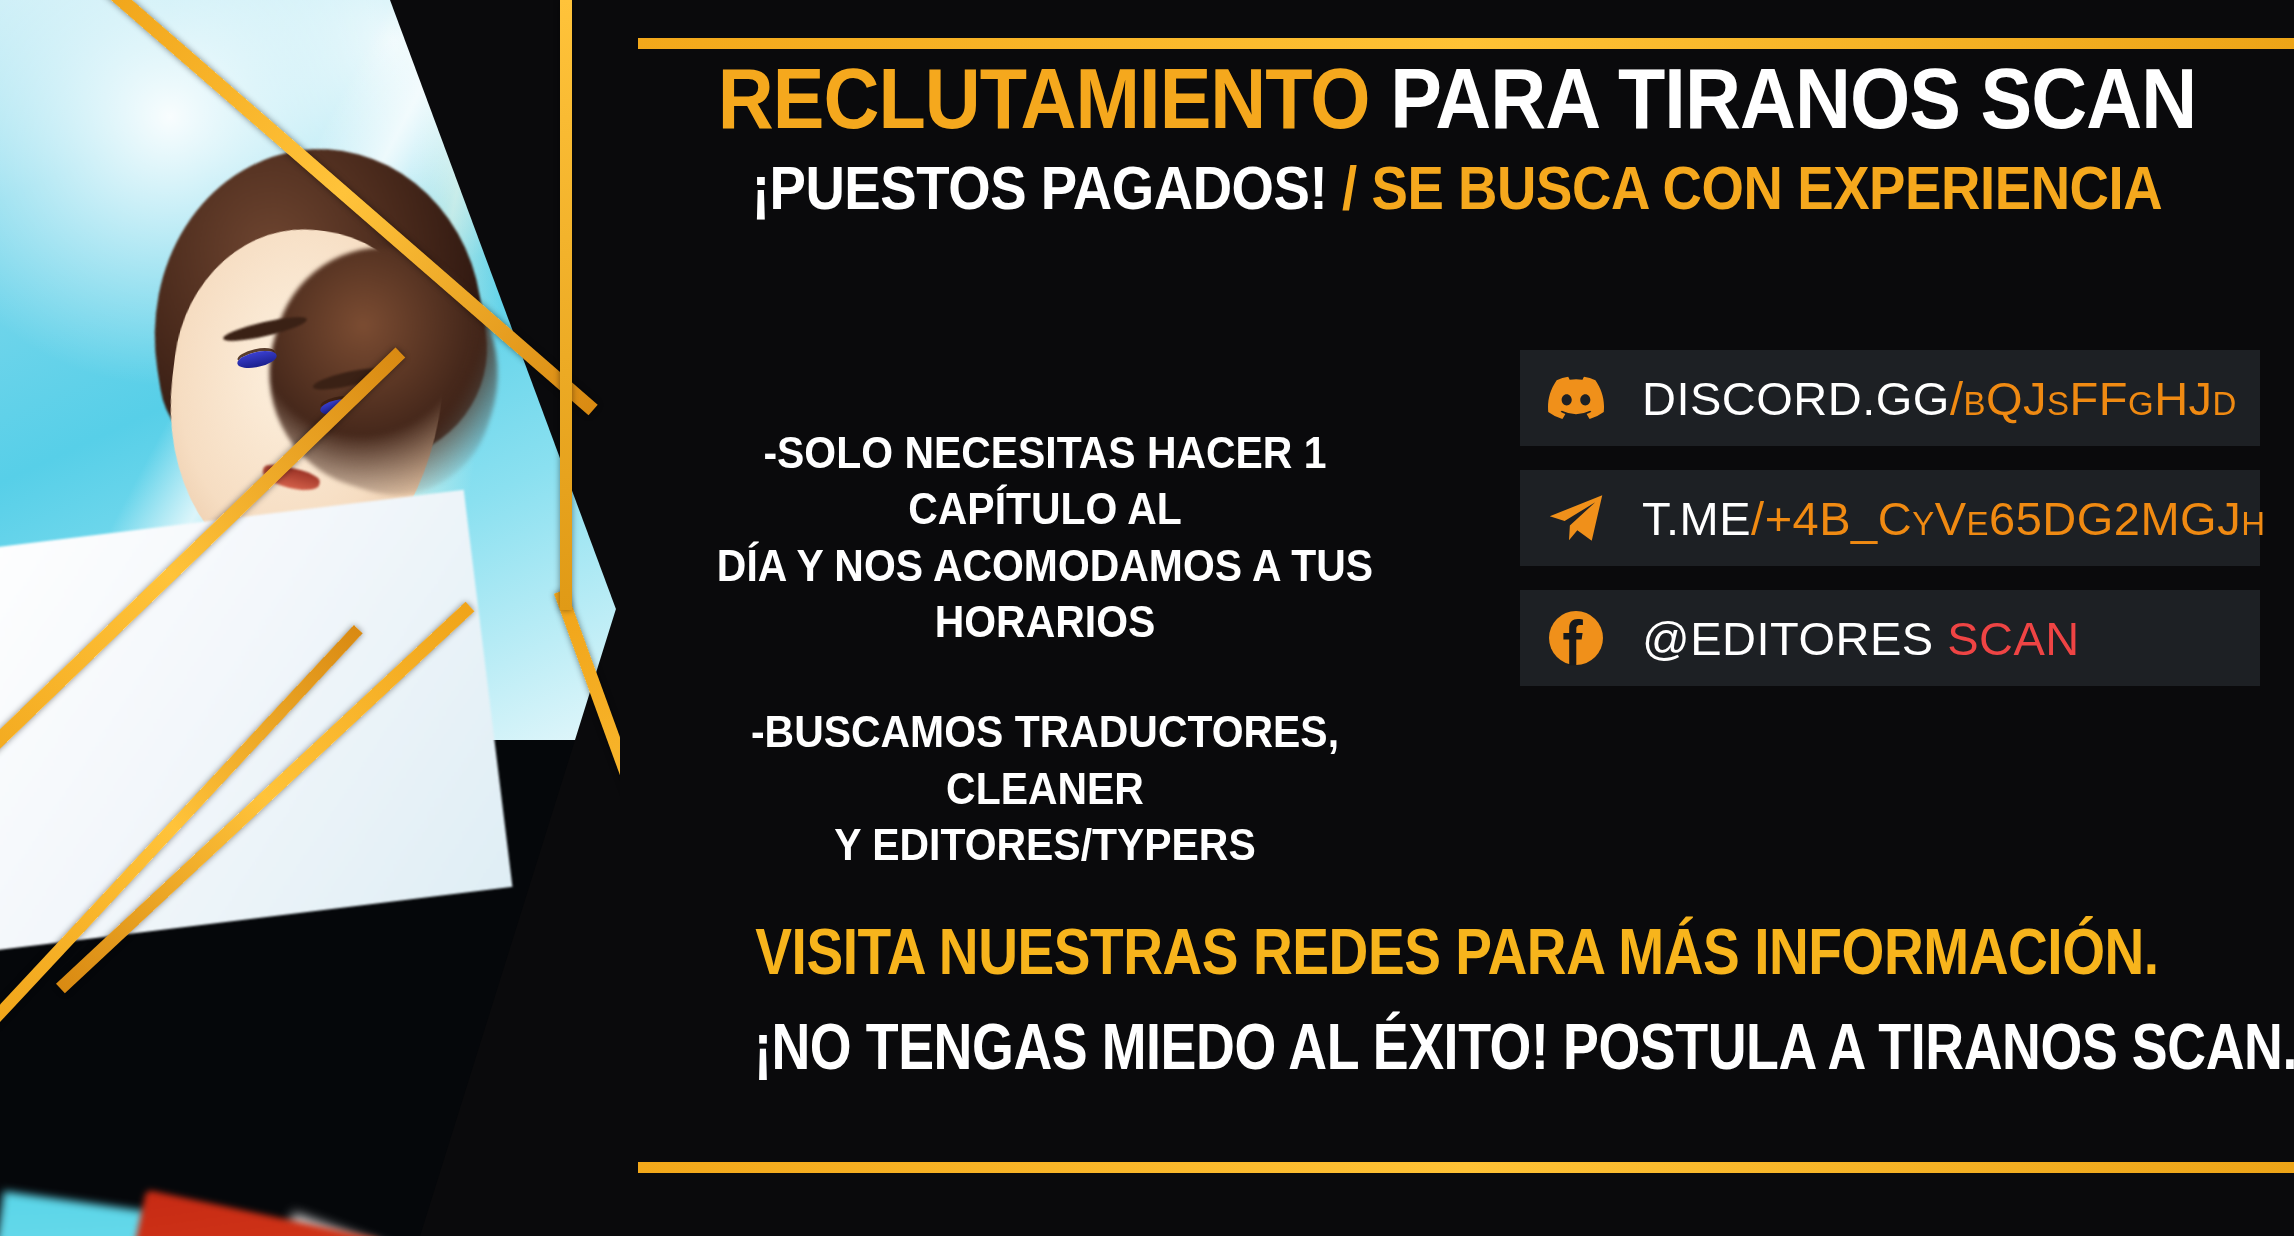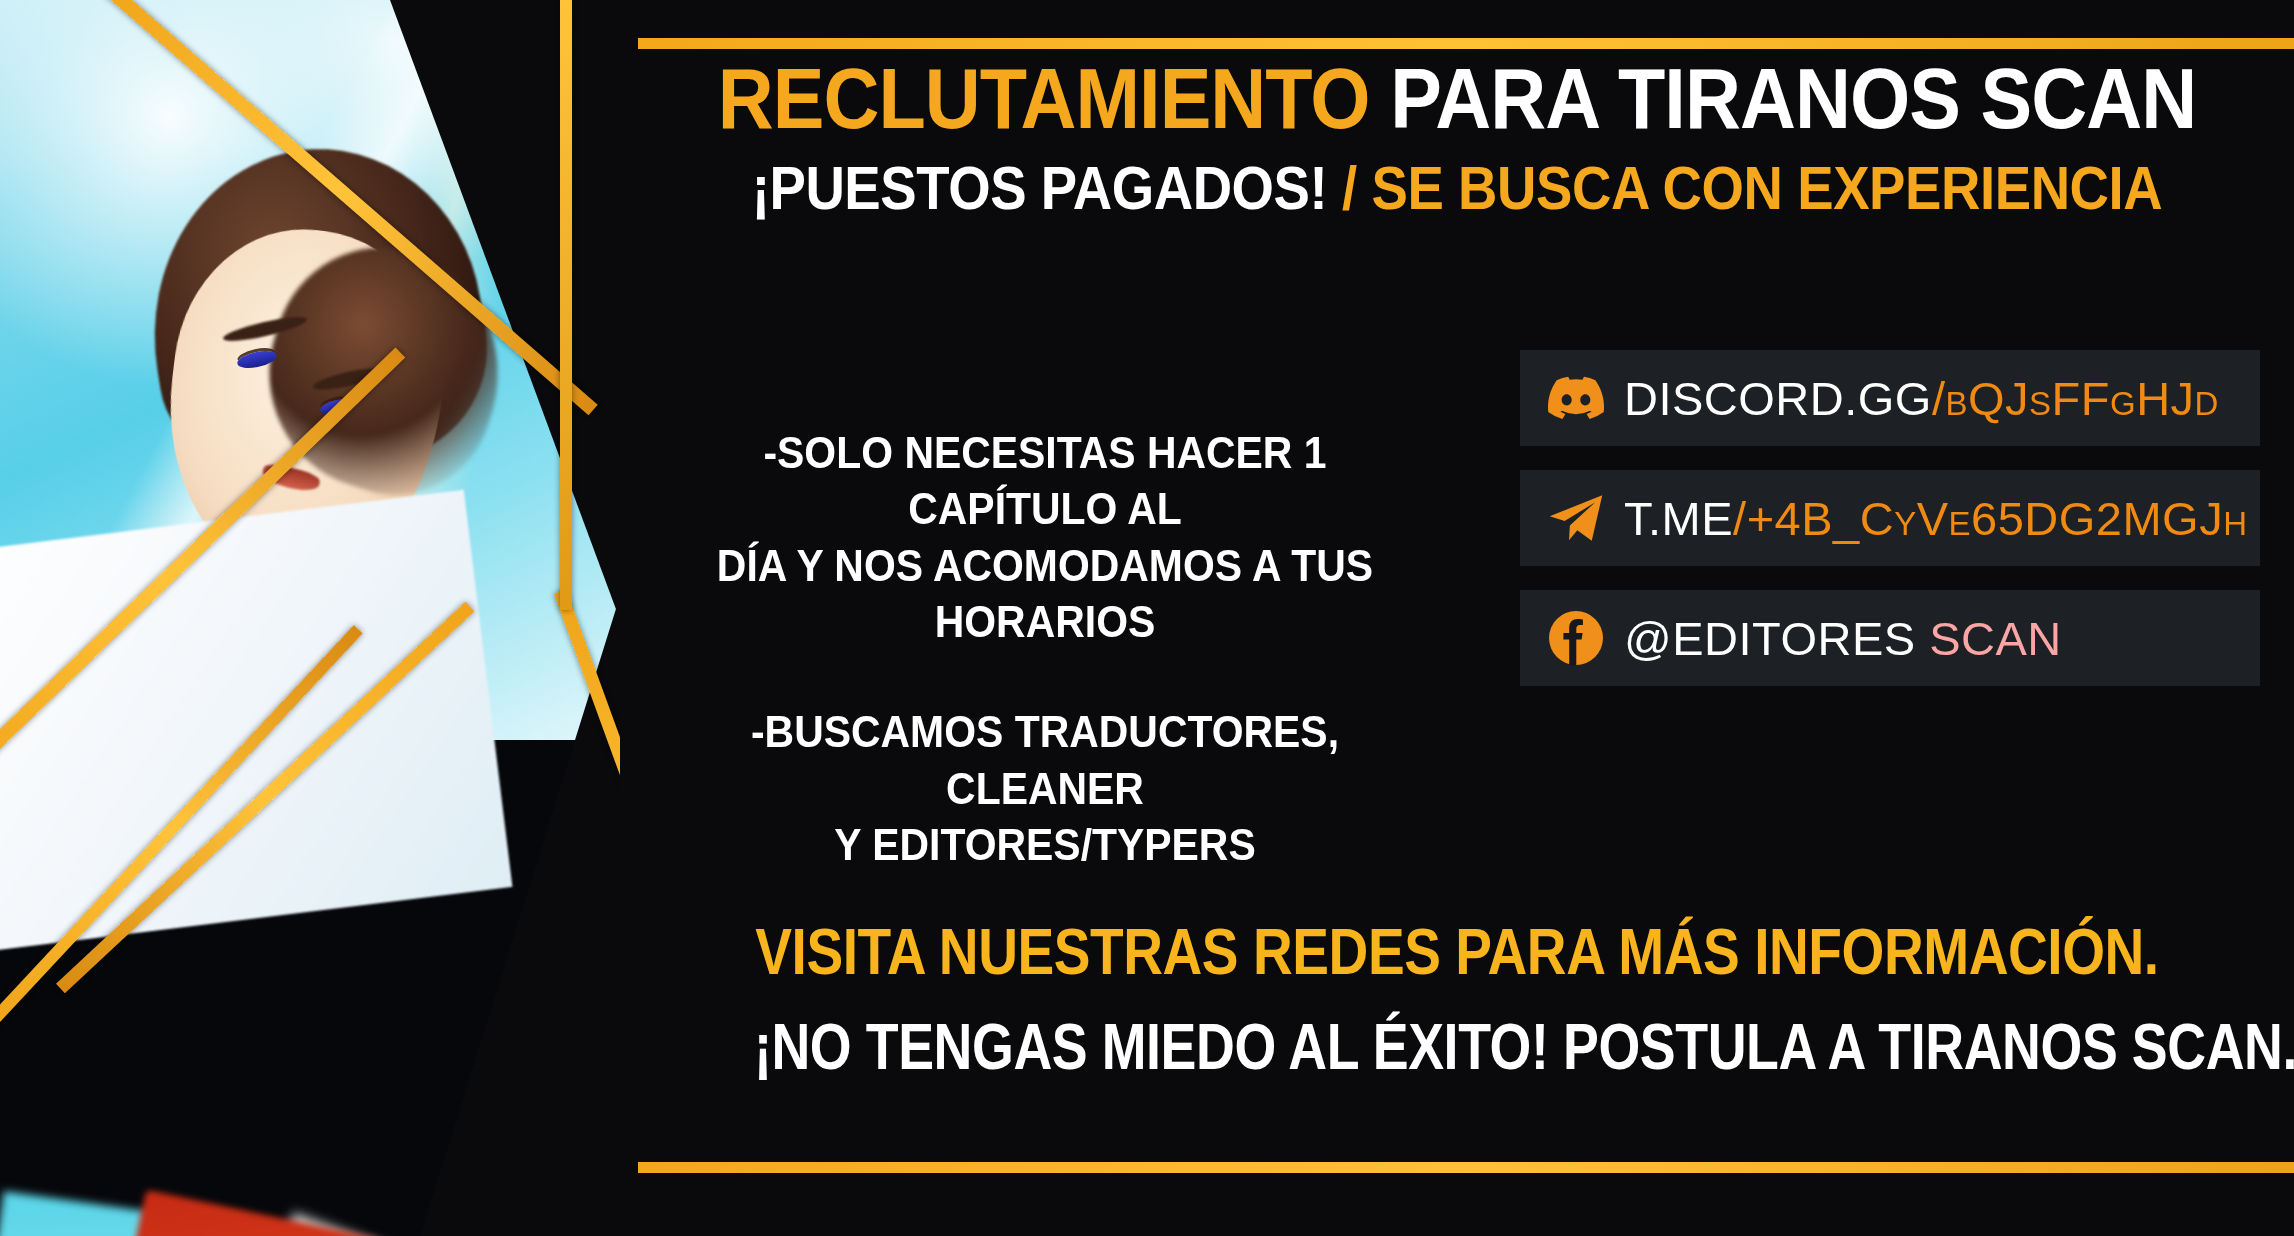--- a/index.html
+++ b/index.html
@@ -215,39 +215,39 @@
     left:900px; top:350px;
     width:740px;
   }
   .contact-row{
     display:flex;
     align-items:center;
     height:96px;
     background:#1d2024;
     margin-bottom:24px;
     padding-left:28px;
-    gap:20px;
+    gap:38px;
   }
   .c-icon{
     width:56px; height:56px;
     flex:0 0 56px;
     display:flex; align-items:center; justify-content:center;
   }
   .c-text{
     font-size:47px;
     font-weight:normal;
     color:#ffffff;
     letter-spacing:0.5px;
     white-space:nowrap;
     font-variant:small-caps;
     text-transform:none;
   }
   .c-text .code{ color:#f08a12; }
   .c-text .code-sc{ color:#f08a12; font-variant:small-caps; }
-  .c-text .accent{ color:#fca5a5; }
+  .c-text .accent{ color:#ef4444; }
 
   
   .cta1{
     position:absolute;
     left:0; top:915px;
     width:100%;
     text-align:center;
     font-weight:bold;
     font-size:64px;
     color:#f7b41c;

